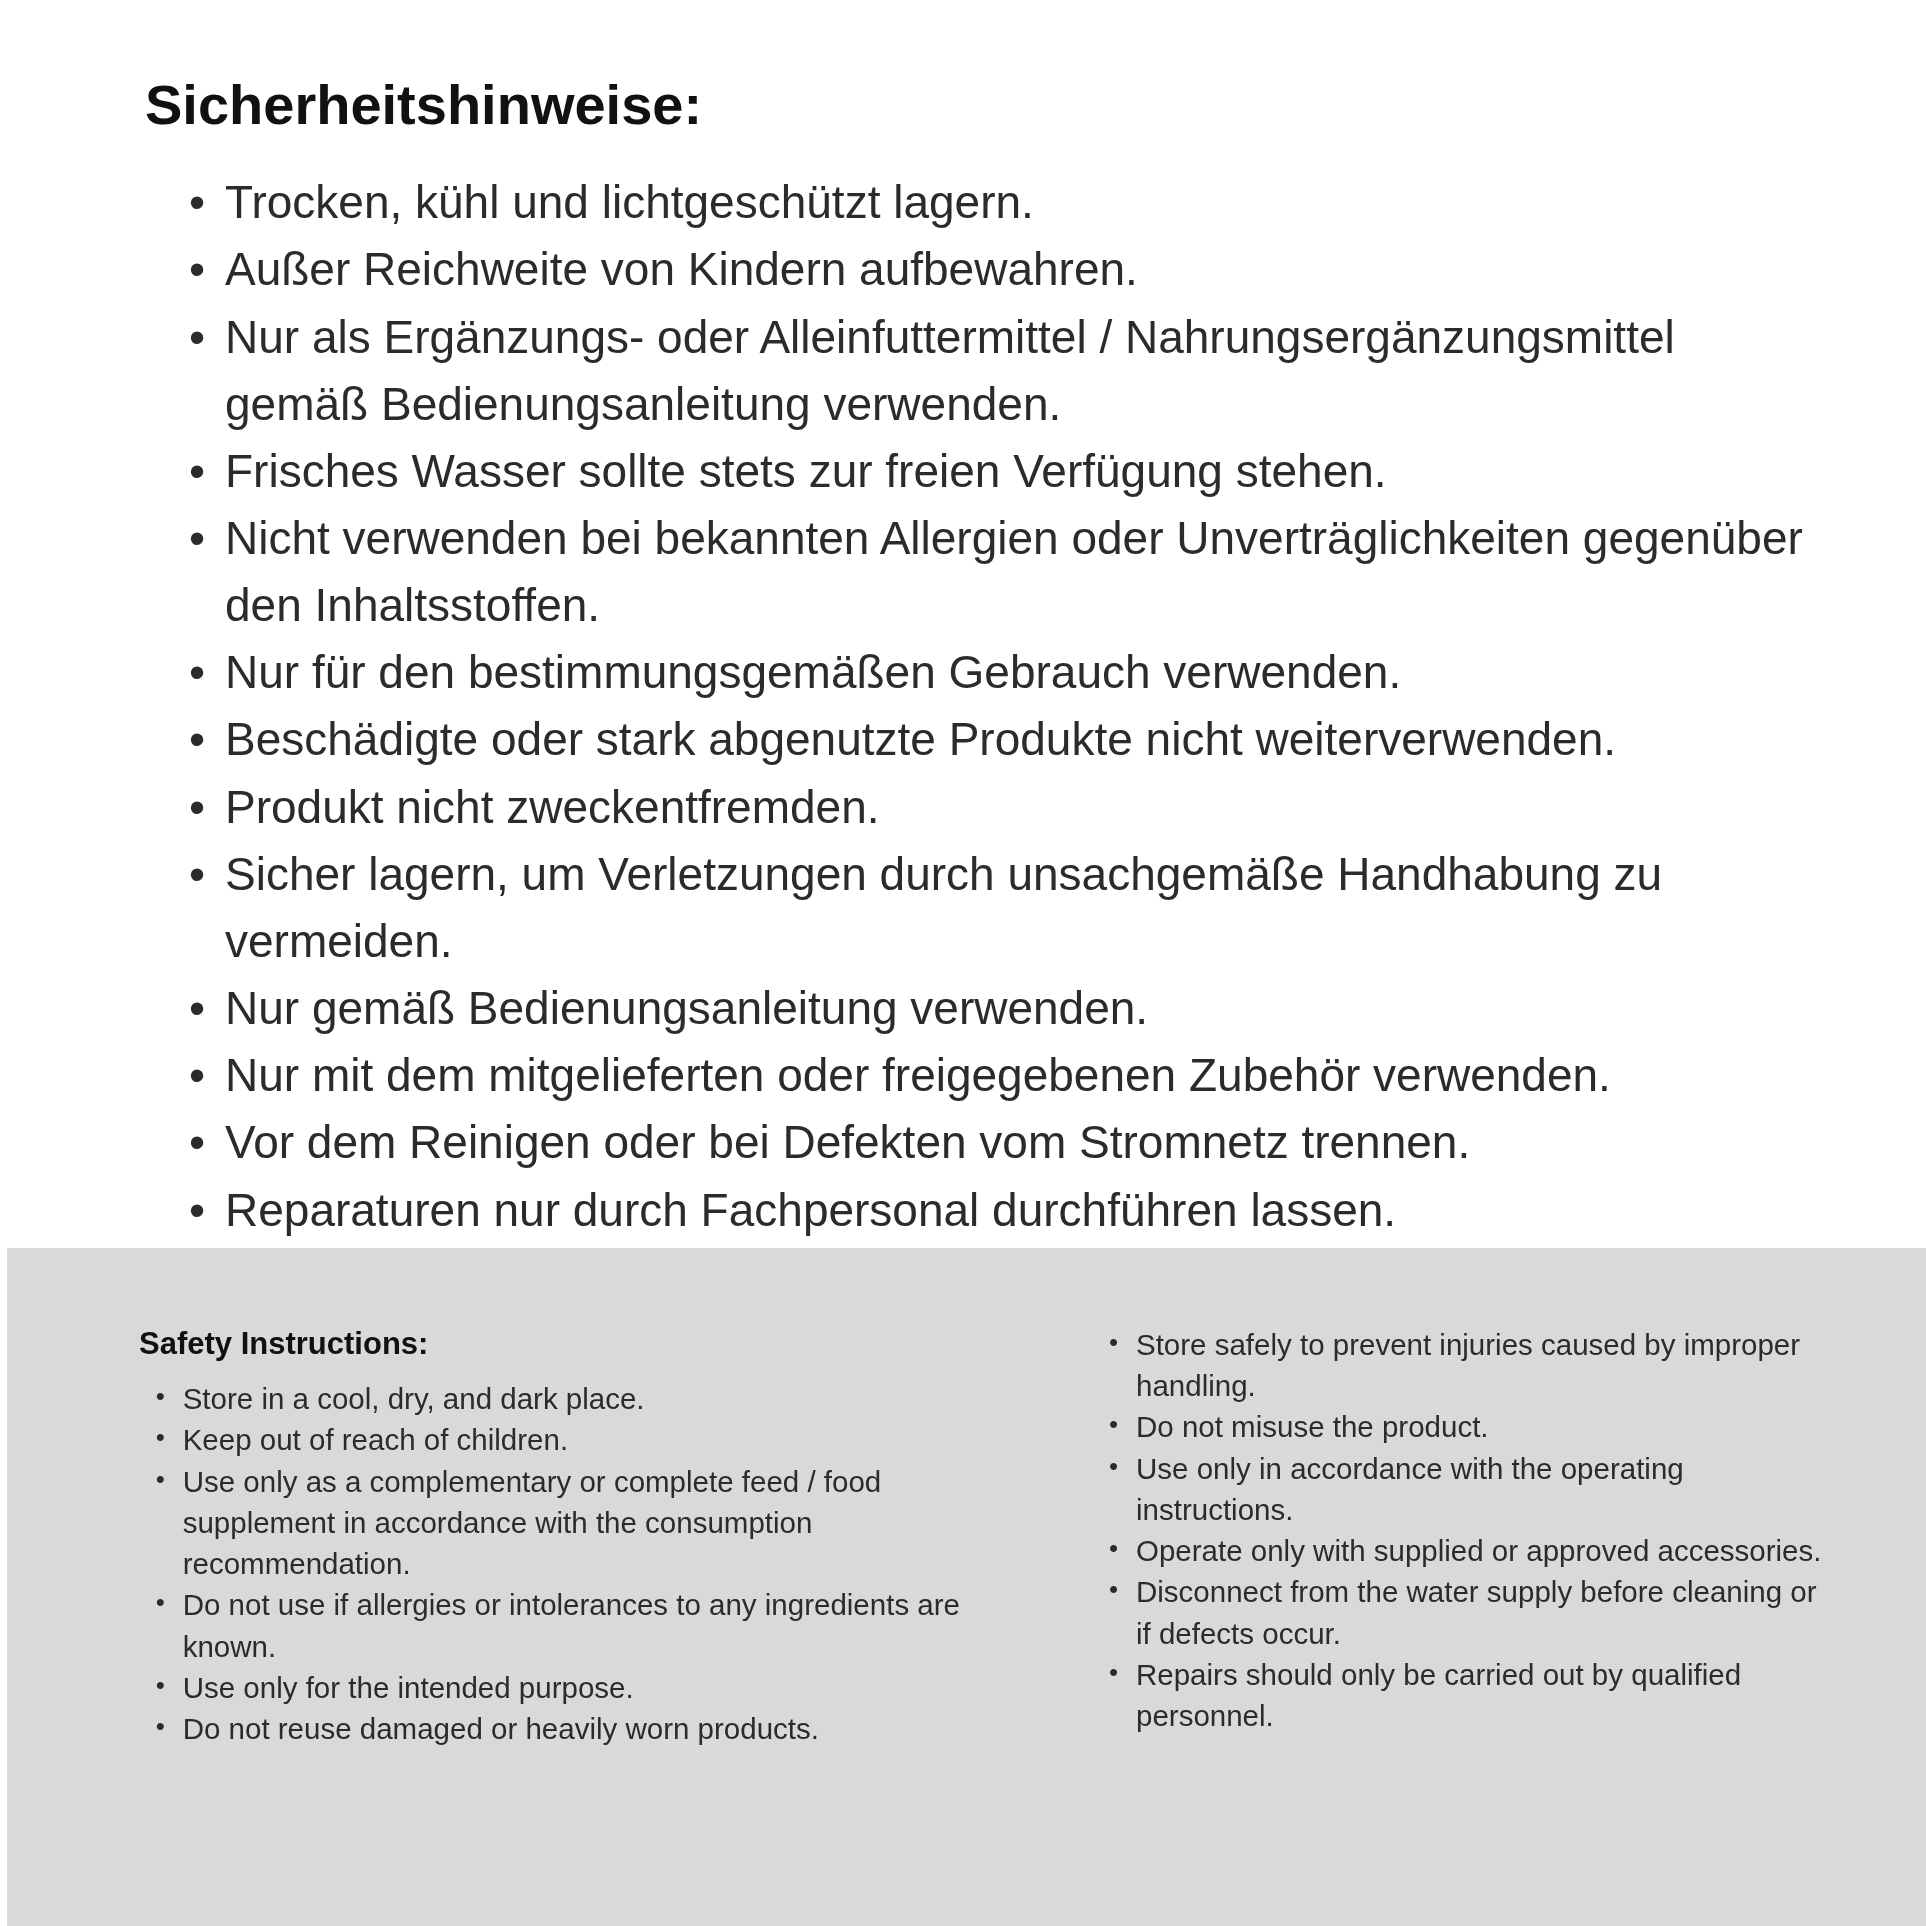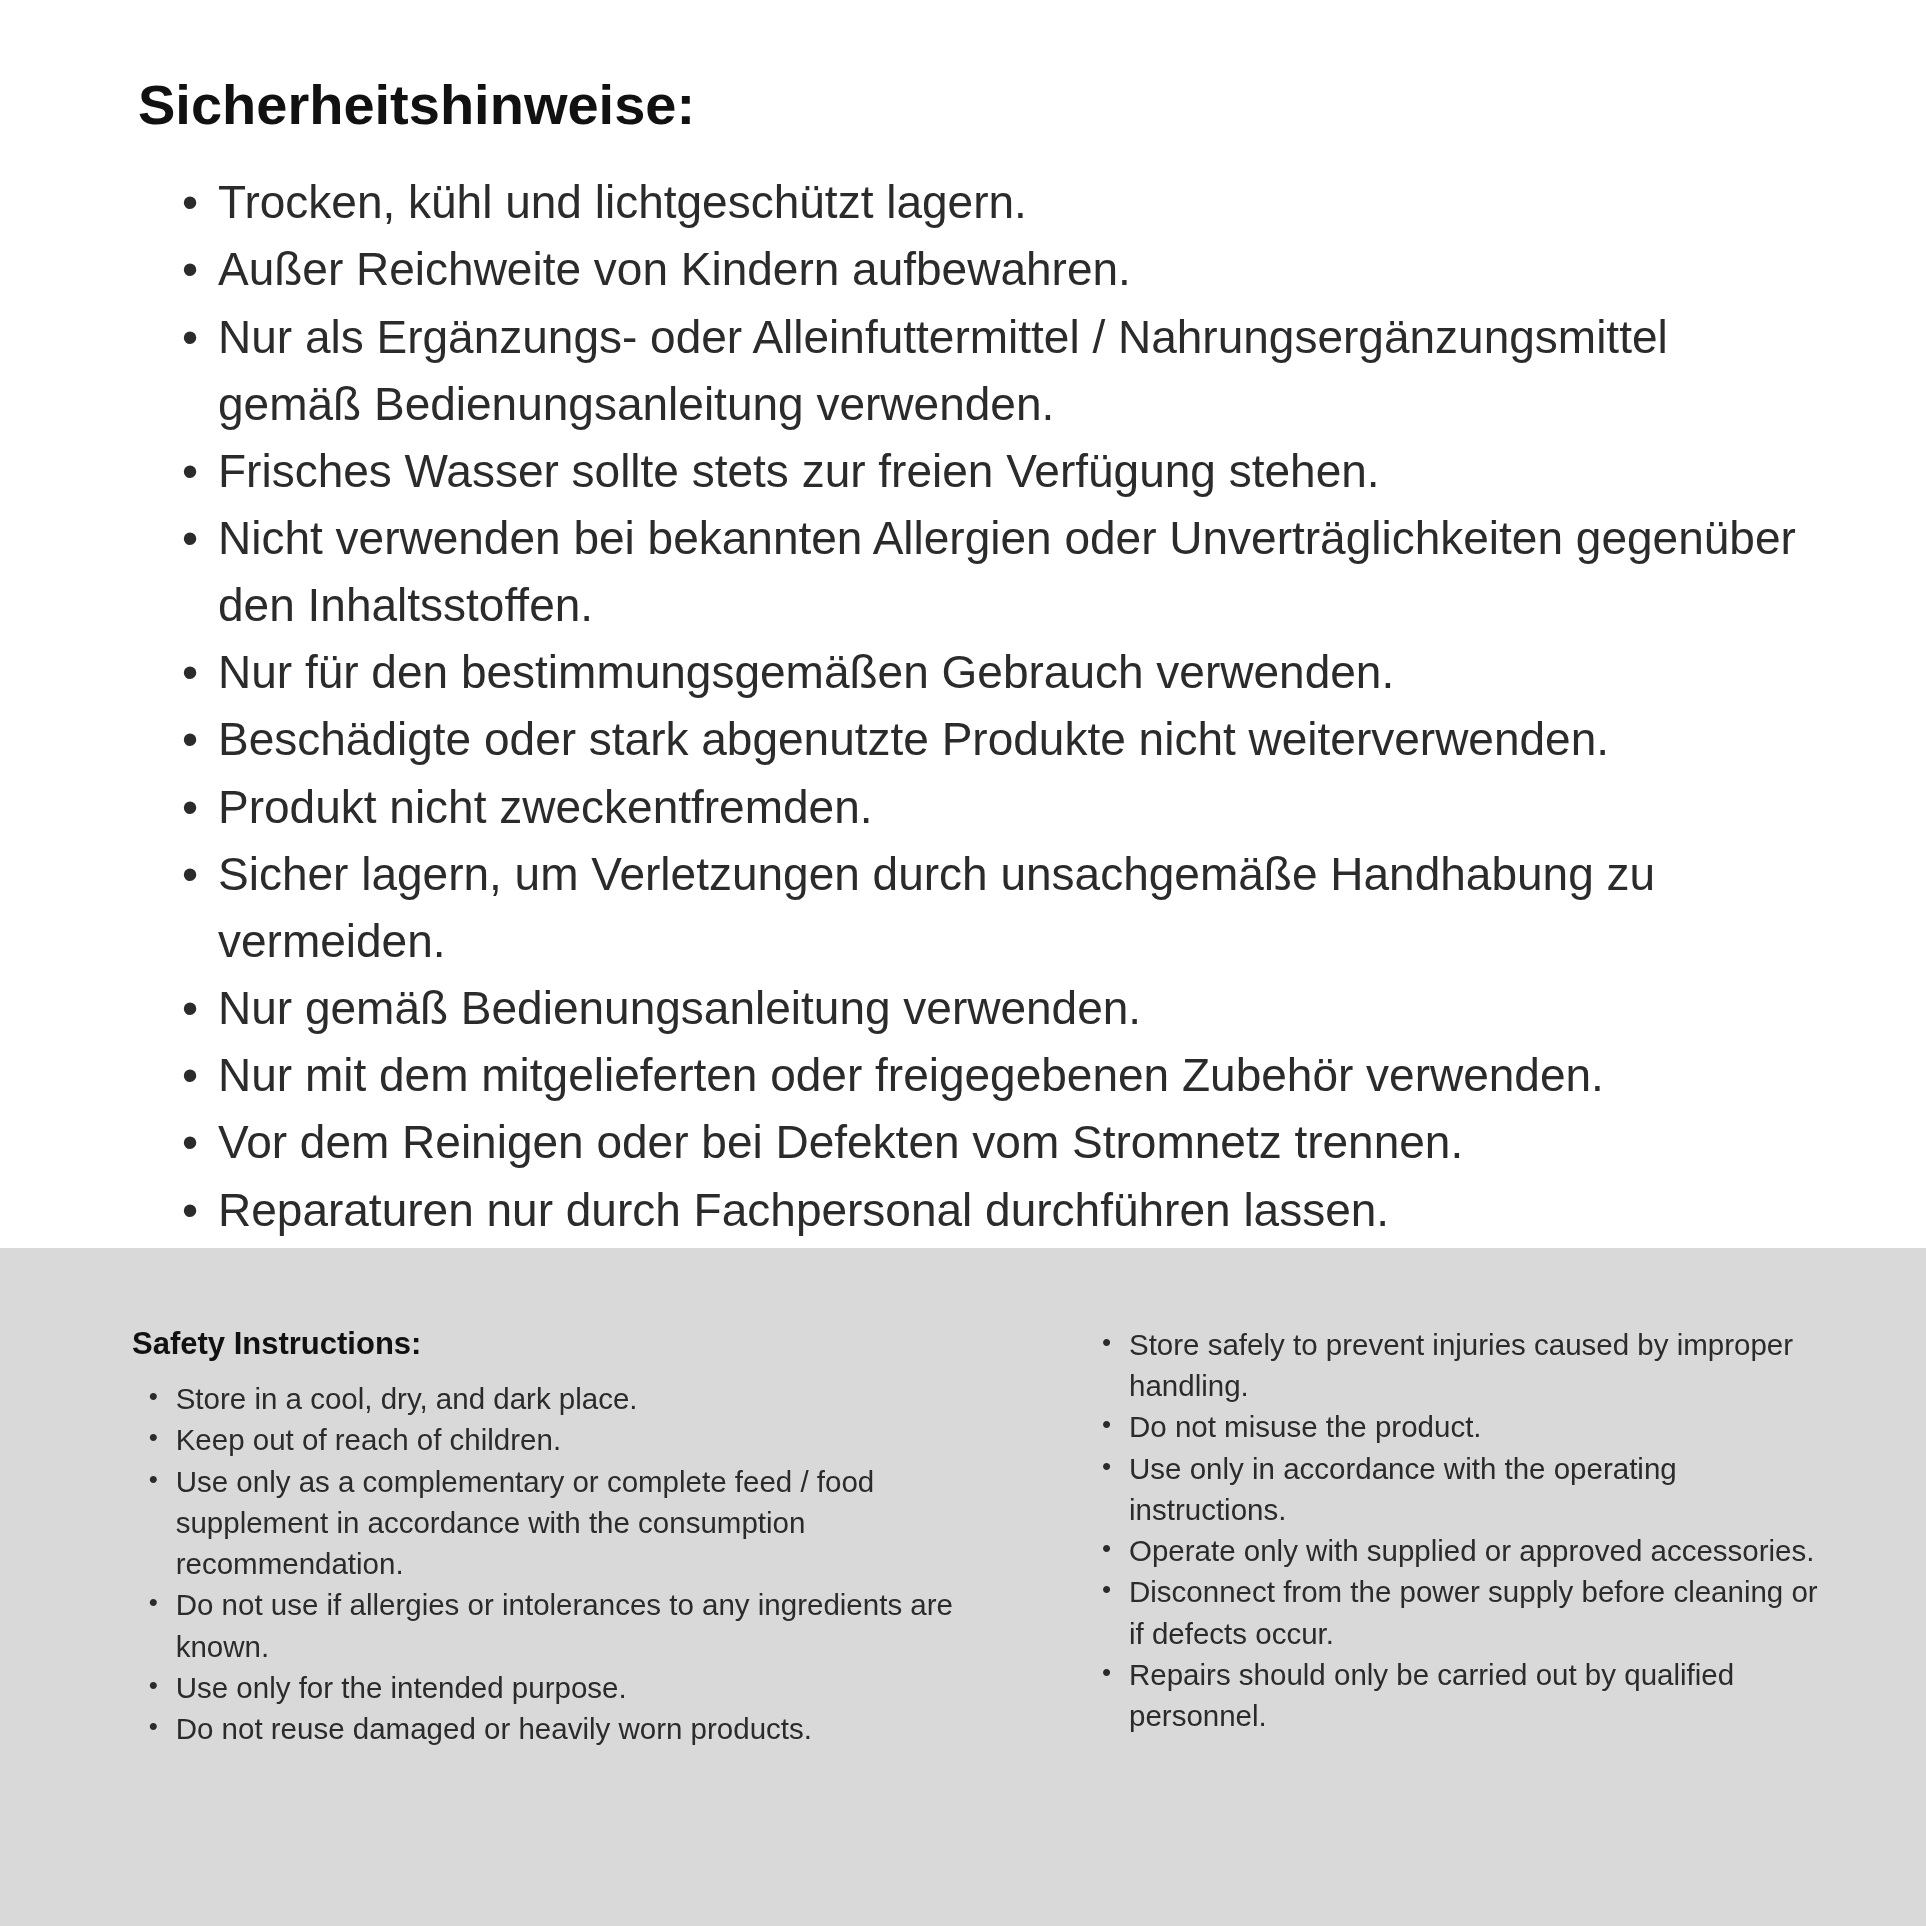--- a/index.html
+++ b/index.html
@@ -10,20 +10,21 @@
   .page {
     width: 1926px;
     height: 1926px;
     background: #ffffff;
     display: flex;
     flex-direction: column;
     font-family: "Liberation Sans", "DejaVu Sans", sans-serif;
     color: #222222;
     overflow: hidden;
     box-sizing: border-box;
+    padding-left: 7px;
   }
 
   
   .german-section {
     flex: 0 0 auto;
     padding: 71px 109px 0 138px;
     box-sizing: border-box;
   }
   .german-title {
     margin: 0 0 31px 0;
@@ -141,20 +142,20 @@
         <li>Use only for the intended purpose.</li>
         <li>Do not reuse damaged or heavily worn products.</li>
       </ul>
     </div>
     <div class="col-right">
       <ul class="english-list">
         <li>Store safely to prevent injuries caused by improper handling.</li>
         <li>Do not misuse the product.</li>
         <li>Use only in accordance with the operating instructions.</li>
         <li>Operate only with supplied or approved accessories.</li>
-        <li>Disconnect from the power supply before cleaning or if defects occur.</li>
+        <li>Disconnect from the water supply before cleaning or if defects occur.</li>
         <li>Repairs should only be carried out by qualified personnel.</li>
       </ul>
     </div>
   </section>
 
 </div>
 
 
 </body></html>

